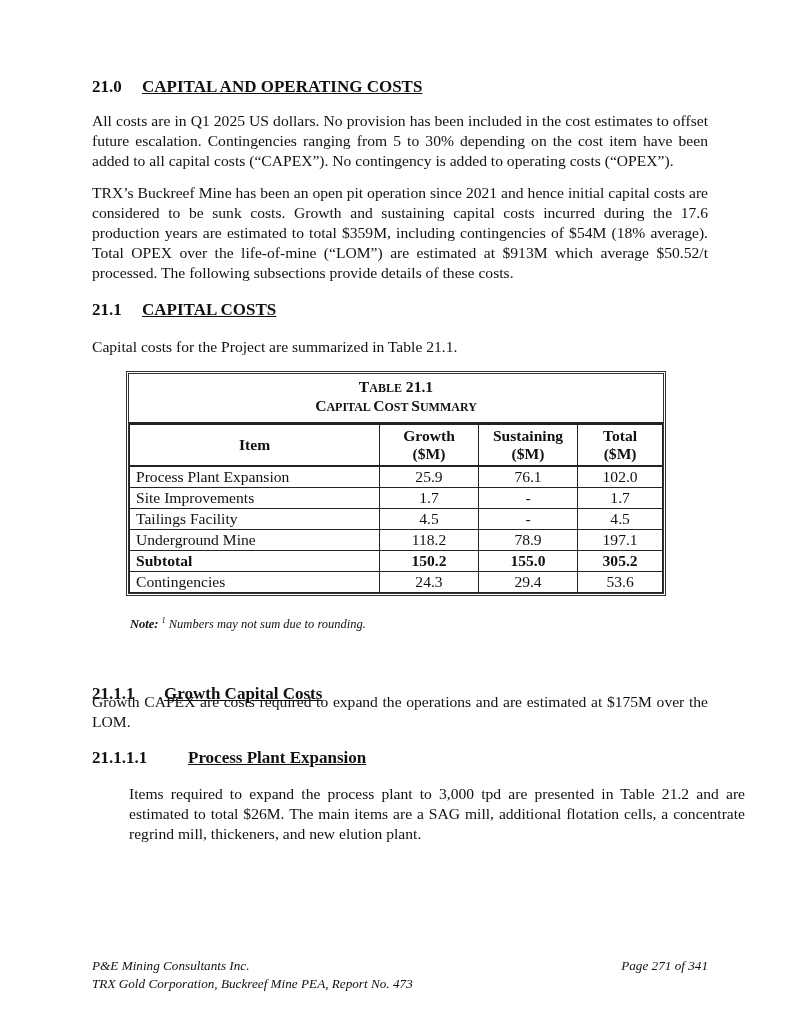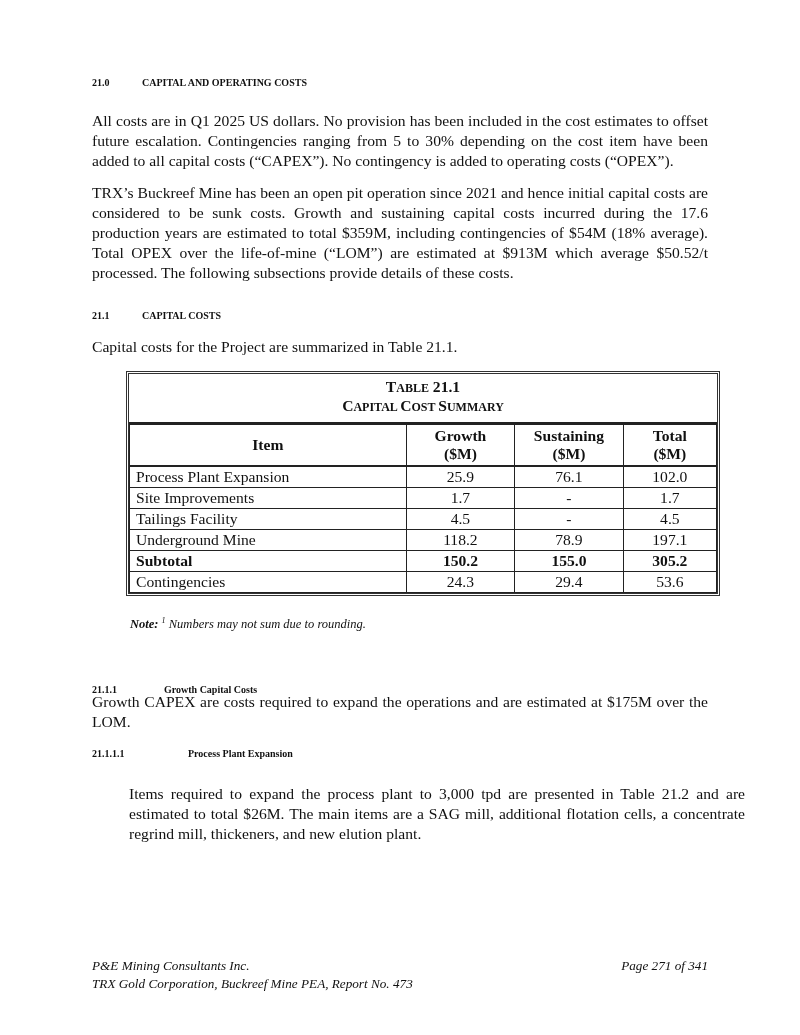--- a/index.html
+++ b/index.html
@@ -2,33 +2,33 @@
 <html><head>
 <meta charset="utf-8">
 <style>
   html, body { margin: 0; padding: 0; background: #ffffff; }
   body {
     width: 800px; height: 1035px; position: relative; overflow: hidden;
     font-family: "Liberation Serif", serif; color: #111;
     font-size: 15.6px;
   }
   .page { position: absolute; left: 92px; top: 0; width: 616px; }
-  h1, h2, h3, h4 { margin: 0; font-weight: bold; font-size: 10px; }
+  h1, h2, h3, h4 { margin: 0; font-weight: bold; font-size: 17px; text-decoration: underline; }
   .h-num { display: inline-block; }
   #h21 { position: absolute; top: 77px; }
   #h21 .h-num { width: 50px; }
   p { margin: 0; line-height: 20px; text-align: justify; }
   #p1 { position: absolute; top: 111px; width: 616px; }
   #p2 { position: absolute; top: 183px; width: 616px; }
-  #h211 { position: absolute; top: 310px; }
+  #h211 { position: absolute; top: 300px; }
   #h211 .h-num { width: 50px; }
   #p3 { position: absolute; top: 337px; width: 616px; }
 
   .tbl-wrap {
-    position: absolute; left: 34px; top: 371px; width: 594px;
+    position: absolute; left: 34px; top: 371px; width: 540px;
     border: 3px double #333; box-sizing: border-box;
   }
   table { border-collapse: collapse; width: 100%; font-size: 15.6px; }
   td, th { border: 1px solid #222; padding: 0 6px; height: 20px; line-height: 20px; }
   .cap { text-align: center; font-weight: bold; padding: 4px 0 6px; border-bottom: 2px solid #222; line-height: 18px; }
   .cap .sc-big { font-size: 15.6px; }
   .cap .sc-small { font-size: 12px; }
   th { font-weight: bold; text-align: center; line-height: 18px; padding: 2px 4px; border-bottom: 2px solid #222; }
   th.item { vertical-align: middle; }
   td.num { text-align: center; }

